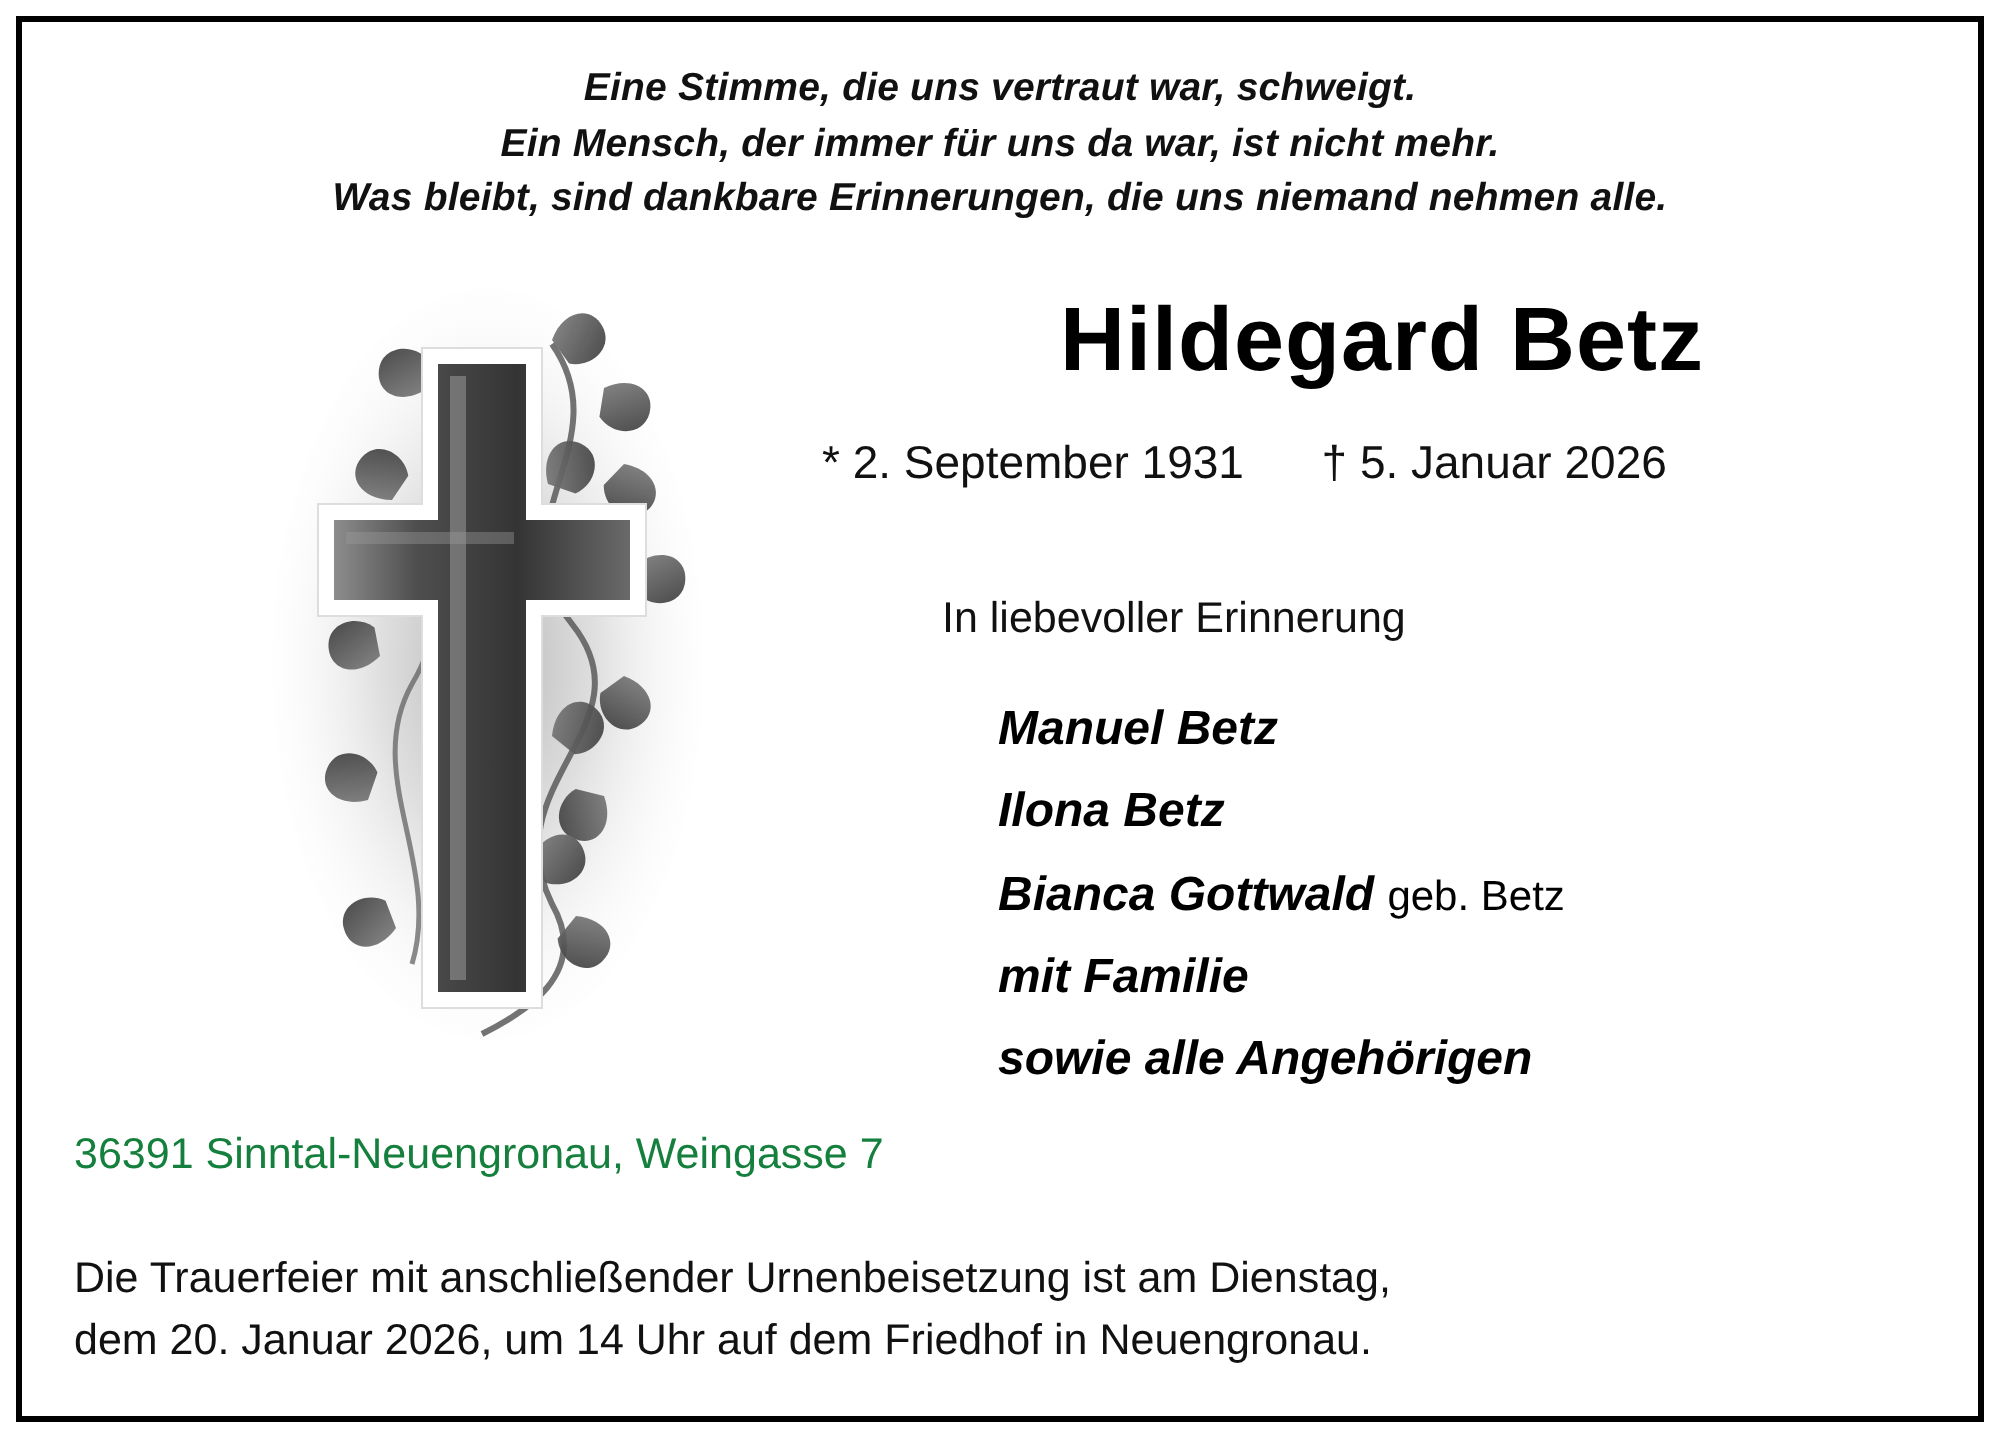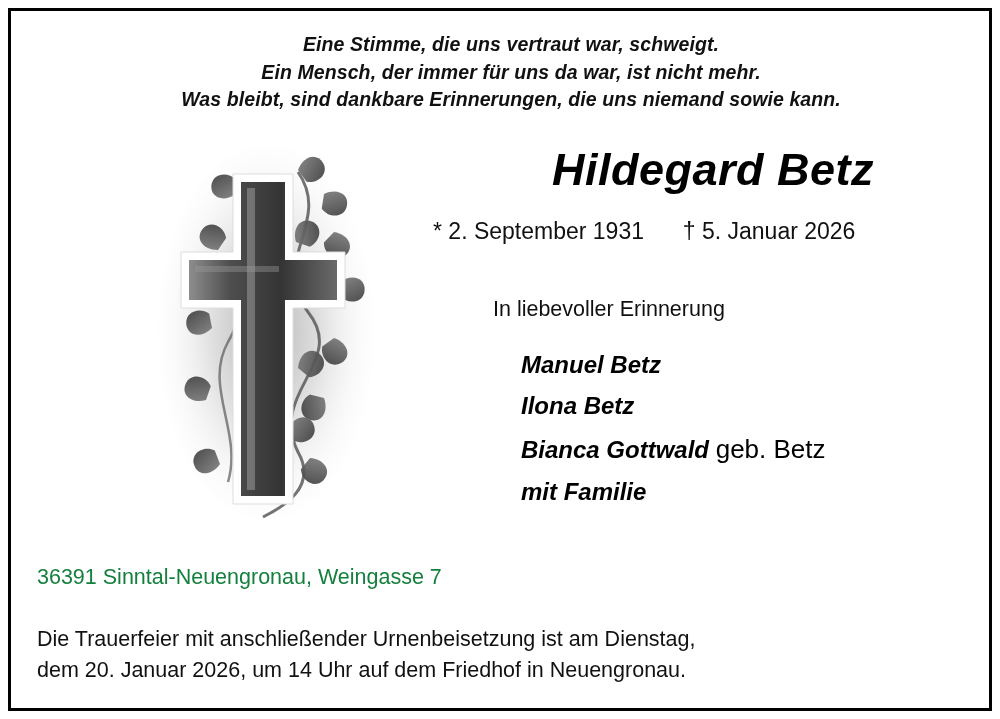--- a/index.html
+++ b/index.html
@@ -28,21 +28,20 @@
     border: 3px solid #000000;
     box-sizing: border-box;
   }
   .content {
     position: absolute;
     left: 11px;
     top: 11px;
     right: 11px;
     bottom: 11px;
     box-sizing: border-box;
-    padding-left: 22px;
   }
 
   
   .verse {
     text-align: center;
     padding-top: 20px;
     font-style: italic;
     font-weight: bold;
     font-size: 19.5px;
     line-height: 1.42;
@@ -69,21 +68,20 @@
 
   
   .col {
     position: absolute;
     left: 400px;
     top: 20px;
     width: 560px;
   }
   .deceased-name {
     font-size: 45px;
-    font-style: italic;
     font-weight: bold;
     letter-spacing: 0.5px;
     text-align: center;
     margin-top: 10px;
     color: #000;
   }
   .dates {
     font-size: 23px;
     margin-top: 22px;
     color: #111;
@@ -104,21 +102,21 @@
     font-size: 24px;
     font-style: italic;
     font-weight: bold;
     line-height: 1.72;
     color: #000;
     white-space: nowrap;
   }
   .survivor .suffix {
     font-style: normal;
     font-weight: normal;
-    font-size: 26px;
+    font-size: 21px;
   }
 
   
   .footer {
     position: absolute;
     left: 26px;
     right: 26px;
     bottom: 22px;
   }
   .address {
@@ -137,21 +135,21 @@
 <body>
 
 <div class="page">
   <div class="border-outer"></div>
 
   <div class="content">
 
     <div class="verse">
       <div>Eine Stimme, die uns vertraut war, schweigt.</div>
       <div>Ein Mensch, der immer für uns da war, ist nicht mehr.</div>
-      <div>Was bleibt, sind dankbare Erinnerungen, die uns niemand sowie kann.</div>
+      <div>Was bleibt, sind dankbare Erinnerungen, die uns niemand nehmen alle.</div>
     </div>
 
     <div class="middle">
 
       <div class="art">
         <svg width="240" height="400" viewBox="0 0 240 400" aria-hidden="true">
           <defs>
             <radialGradient id="halo" cx="50%" cy="50%" r="55%">
               <stop offset="0%" stop-color="#6f6f6f" stop-opacity="0.55"></stop>
               <stop offset="45%" stop-color="#9a9a9a" stop-opacity="0.32"></stop>
@@ -225,20 +223,23 @@
           <div class="survivor">
             <span>Ilona Betz</span>
           </div>
           <div class="survivor">
             <span>Bianca Gottwald</span>
             <span class="suffix">geb. Betz</span>
           </div>
           <div class="survivor">
             <span>mit Familie</span>
           </div>
+          <div class="survivor">
+            <span>sowie alle Angehörigen</span>
+          </div>
         </div>
       </div>
     </div>
 
     <div class="footer">
       <div class="address">36391 Sinntal-Neuengronau, Weingasse 7</div>
       <div class="ceremony">
         <div>Die Trauerfeier mit anschließender Urnenbeisetzung ist am Dienstag,</div>
         <div>dem 20. Januar 2026, um 14 Uhr auf dem Friedhof in Neuengronau.</div>
       </div>

